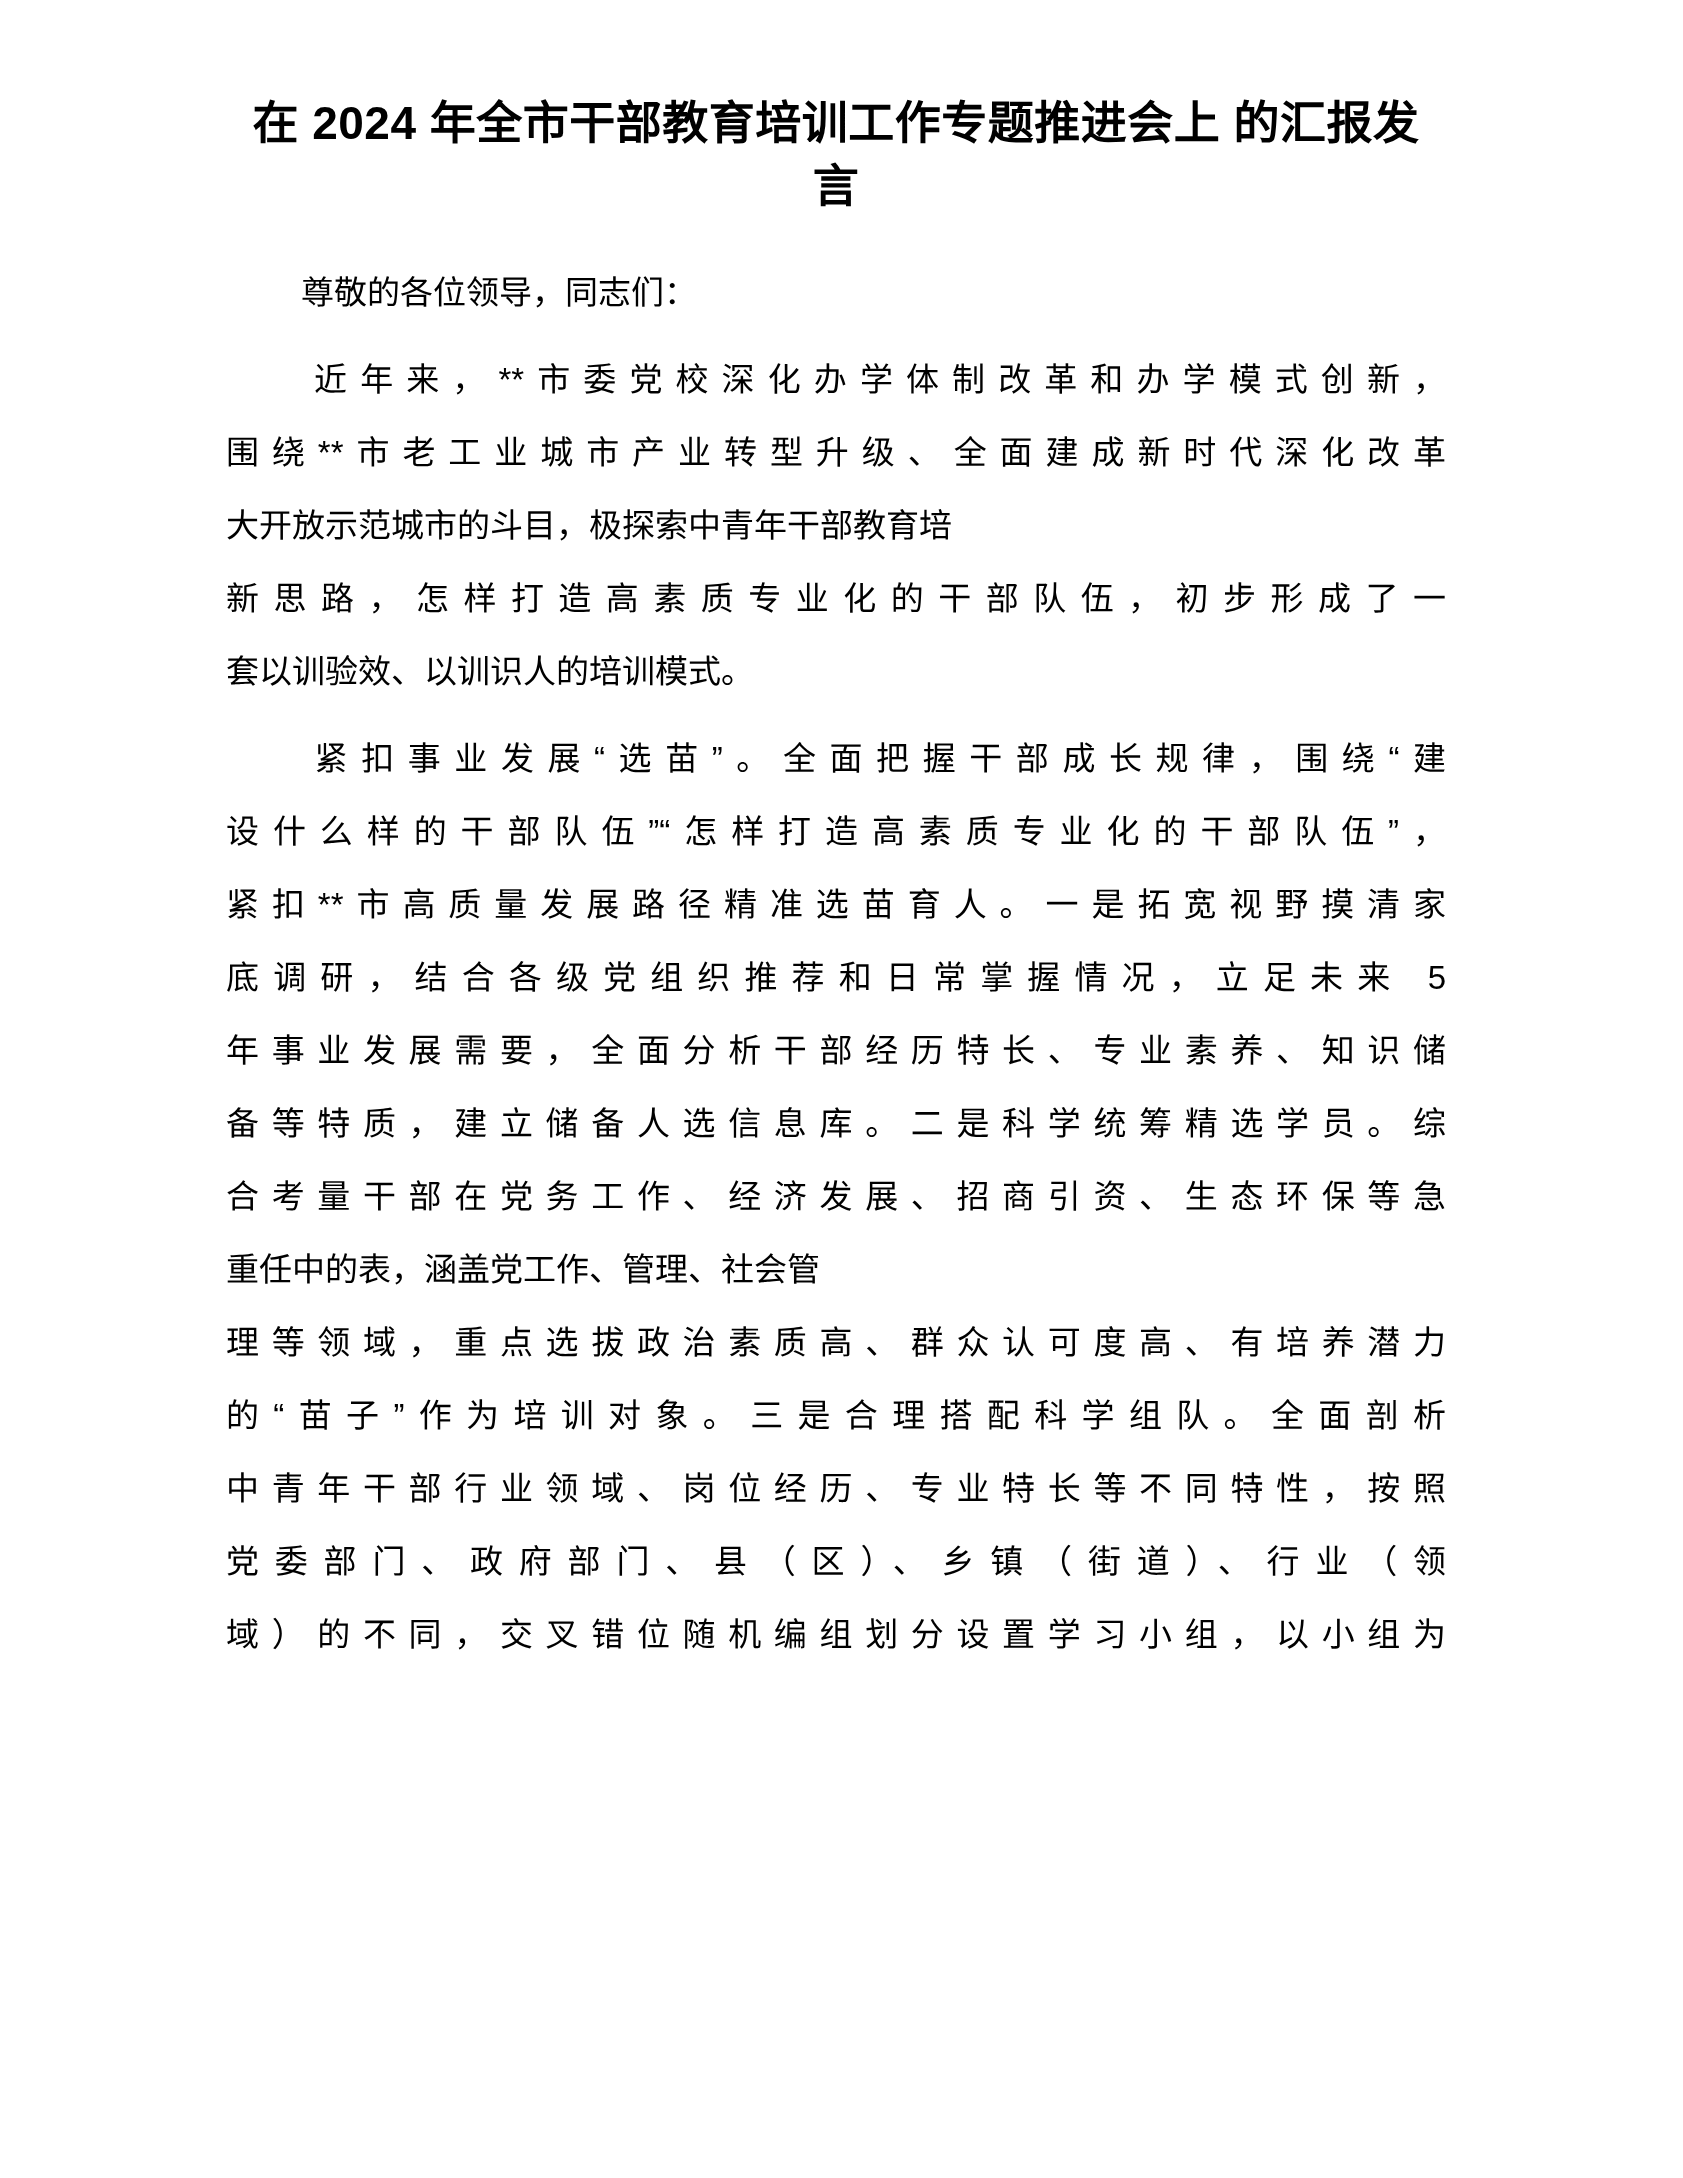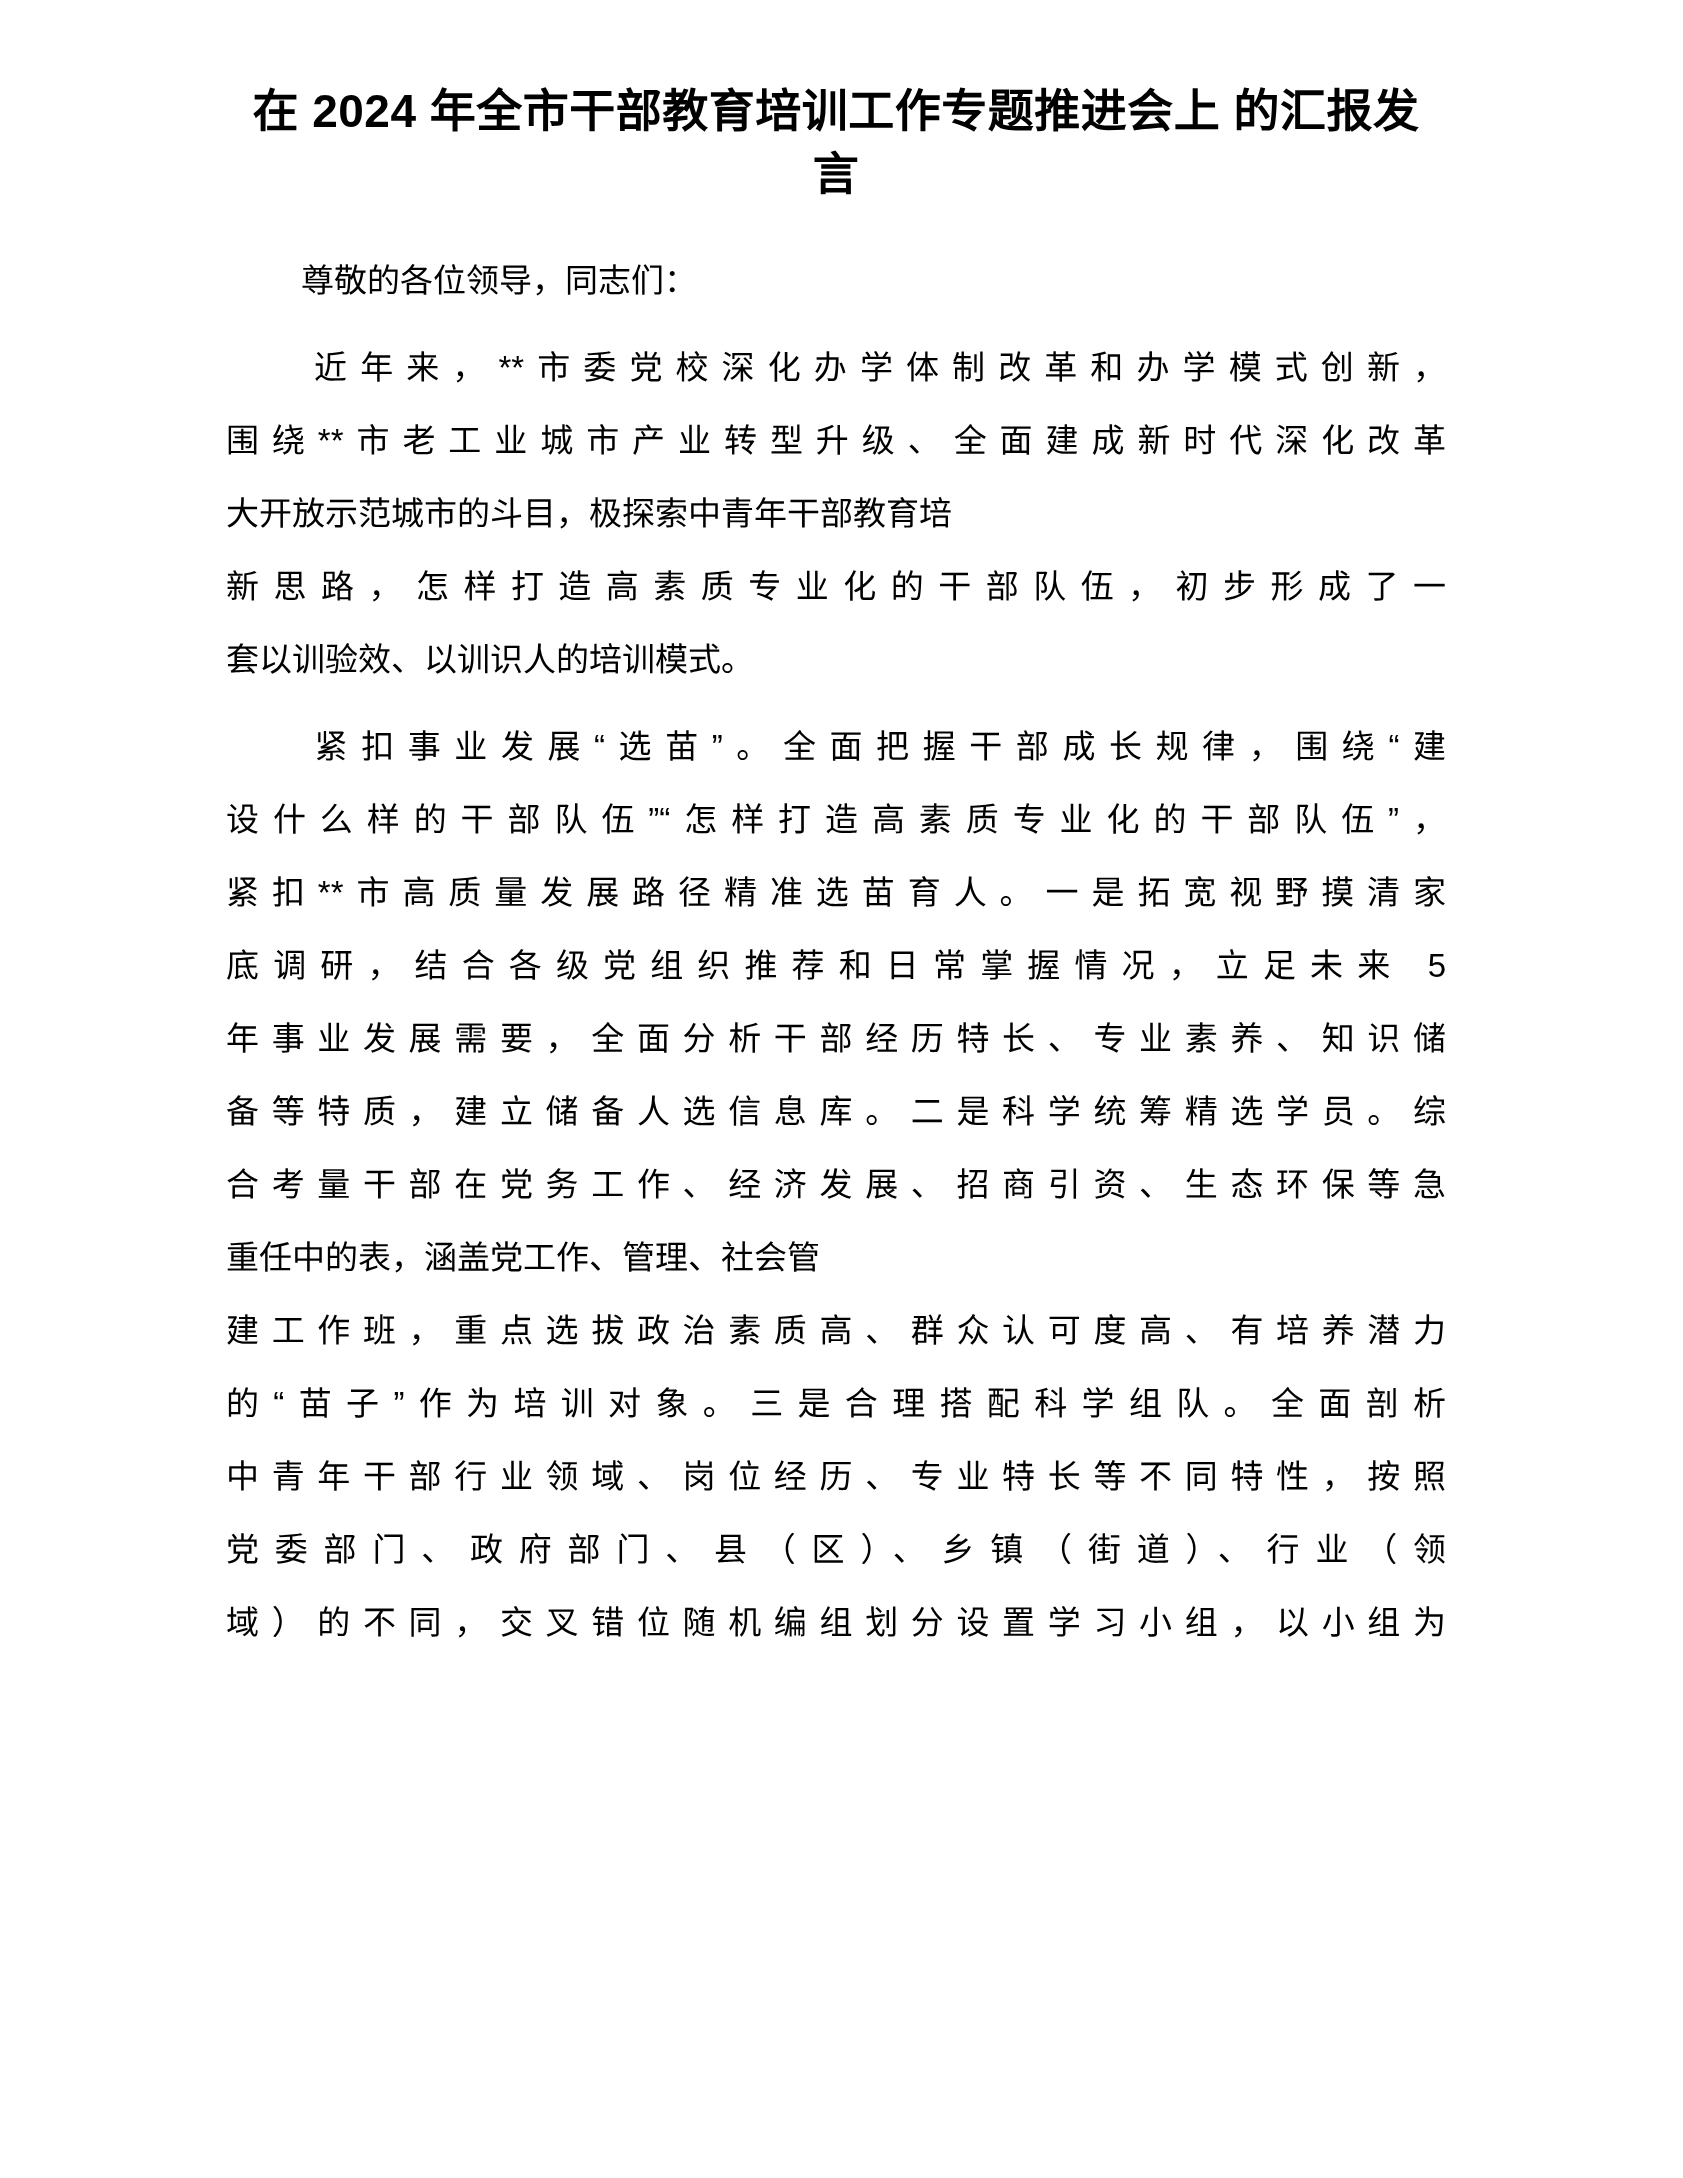--- a/index.html
+++ b/index.html
@@ -28,21 +28,21 @@
 
   .content {
     position: absolute;
     left: 226px;
     top: 0;
     width: 1220px;
   }
 
   
   .doc-title {
-    margin: 4px;
+    margin: 16px;
     padding-top: 76px;
     text-align: center;
     font-weight: bold;
     font-size: 46px;
     line-height: 63px;
     letter-spacing: 0.5px;
     color: #000000;
   }
 
   
@@ -111,21 +111,21 @@
 
     <p class="para gap">
       <span class="ln full"><span class="indent"></span><span>紧扣事业发展“选苗”。全面把握干部成长规律，围绕“建</span></span>
       <span class="ln full">设什么样的干部队伍”“怎样打造高素质专业化的干部队伍”，</span>
       <span class="ln full">紧扣**市高质量发展路径精准选苗育人。一是拓宽视野摸清家</span>
       <span class="ln full">底调研，结合各级党组织推荐和日常掌握情况，立足未来 5</span>
       <span class="ln full">年事业发展需要，全面分析干部经历特长、专业素养、知识储</span>
       <span class="ln full">备等特质，建立储备人选信息库。二是科学统筹精选学员。综</span>
       <span class="ln full">合考量干部在党务工作、经济发展、招商引资、生态环保等急</span>
       <span class="ln">重任中的表，涵盖党工作、管理、社会管</span>
-      <span class="ln full">建工作班，重点选拔政治素质高、群众认可度高、有培养潜力</span>
+      <span class="ln full">理等领域，重点选拔政治素质高、群众认可度高、有培养潜力</span>
       <span class="ln full">的“苗子”作为培训对象。三是合理搭配科学组队。全面剖析</span>
       <span class="ln full">中青年干部行业领域、岗位经历、专业特长等不同特性，按照</span>
       <span class="ln full">党委部门、政府部门、县（区）、乡镇（街道）、行业（领</span>
       <span class="ln full">域）的不同，交叉错位随机编组划分设置学习小组，以小组为</span>
     </p>
 
   </div>
 </div>
 
 

